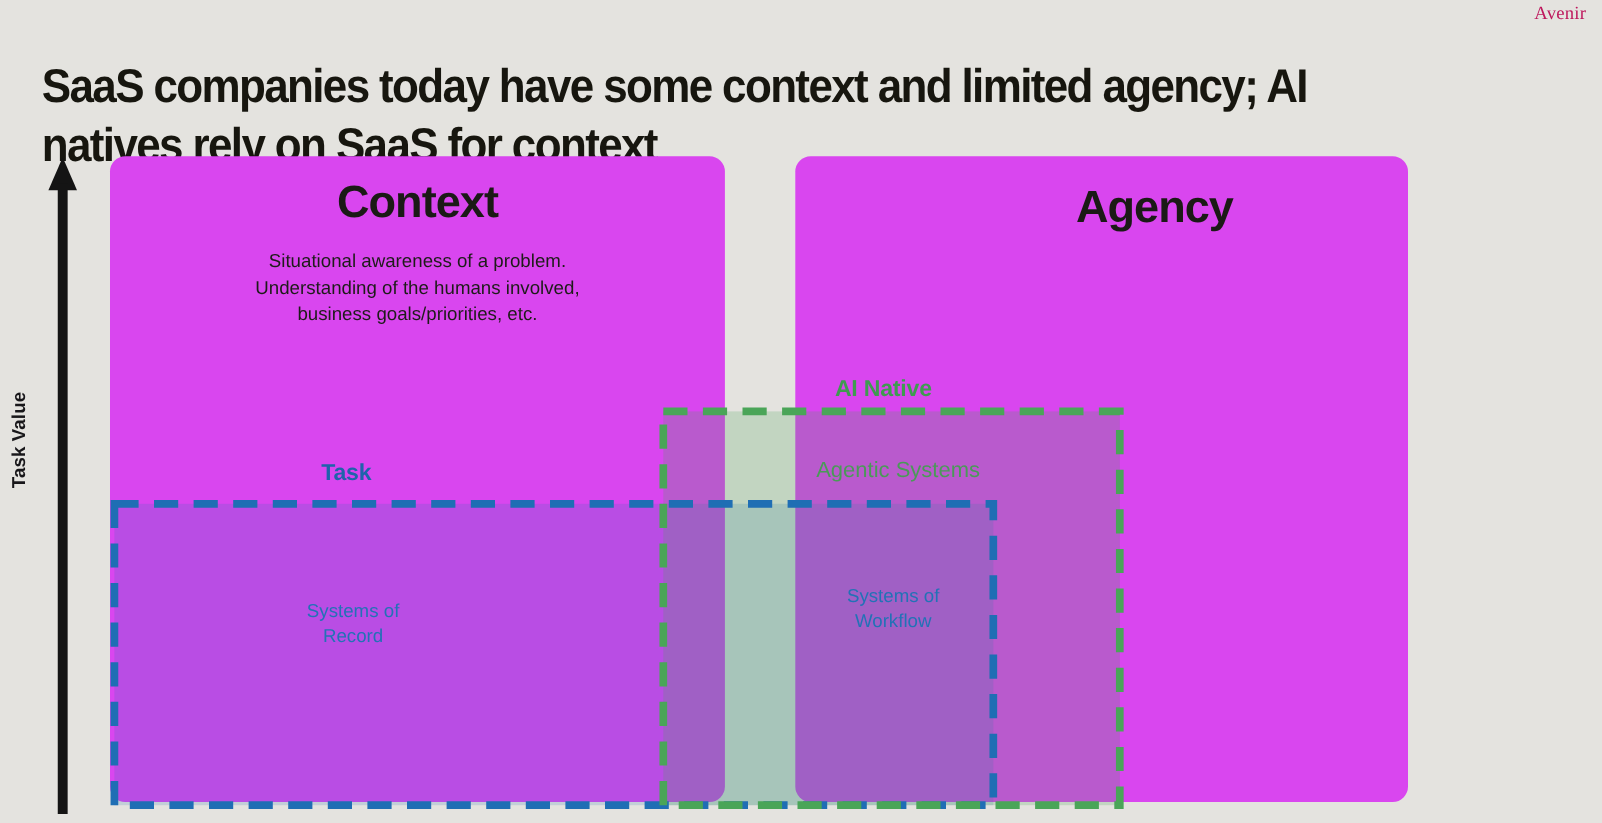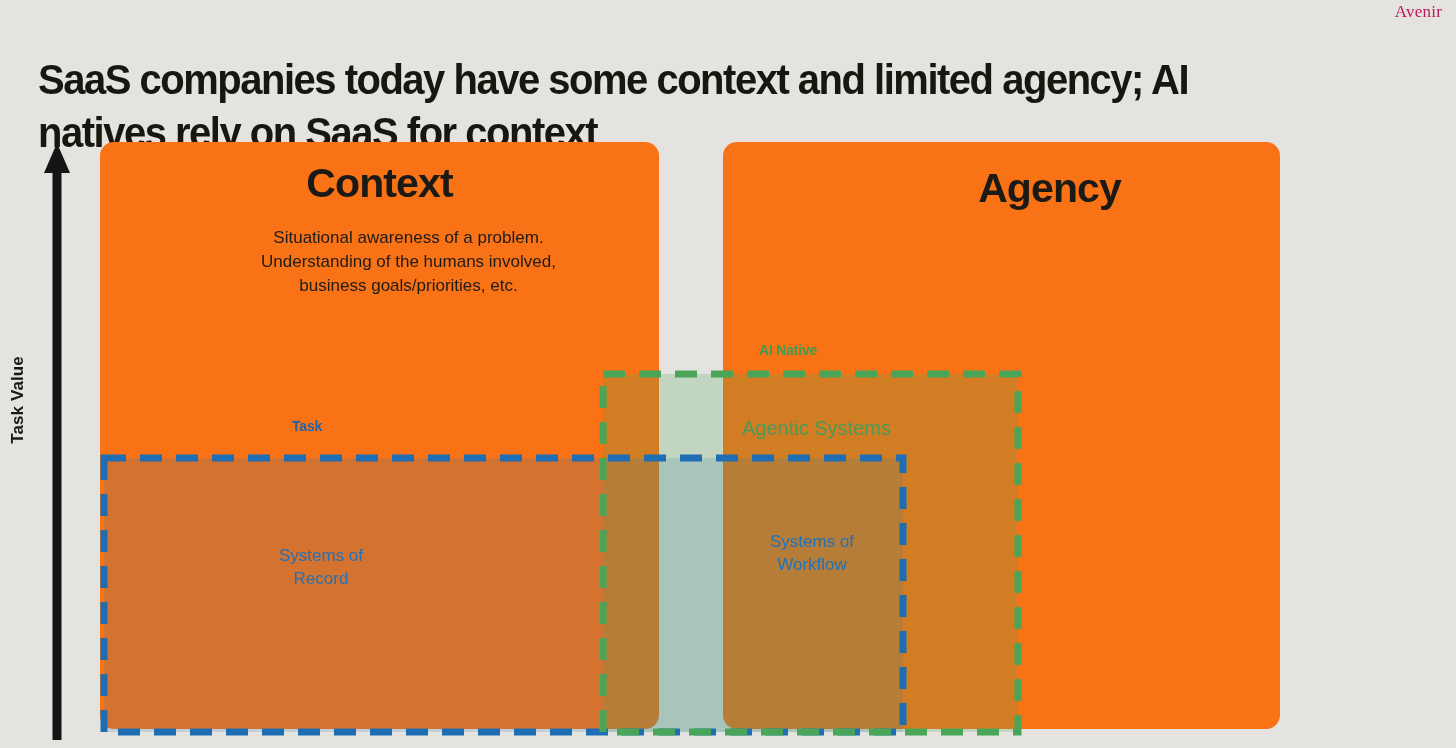--- a/index.html
+++ b/index.html
@@ -60,21 +60,21 @@
     transform: rotate(-90deg);
     font-size: 17px;
     font-weight: 700;
     color: #18171a;
     letter-spacing: 0.1px;
   }
 
   
   .card {
     position: absolute;
-    background: #f97316;
+    background: #d946ef;
     border-radius: 14px;
     top: 142px;
     height: 587px;
   }
   #card-context { left: 100px;  width: 559px; }
   #card-agency  { left: 723px;  width: 557px; }
 
   .card-title {
     position: absolute;
     left: 0;
@@ -91,37 +91,37 @@
   .card-desc {
     position: absolute;
     left: 0;
     width: 100%;
     text-align: center;
     font-size: 17px;
     line-height: 1.42;
     color: #1d1c18;
     white-space: pre-line;
   }
-  #card-context .card-desc { top: 84px; padding-left: 29px; }
+  #card-context .card-desc { top: 84px; }
   #card-agency  .card-desc { top: 88px; }
 
   
   #regions {
     position: absolute;
     left: 0; top: 0;
     width: 1456px;
     height: 748px;
     pointer-events: none;
   }
 
   
   .region-label {
     position: absolute;
     font-weight: 700;
-    font-size: 14px;
+    font-size: 21px;
     letter-spacing: -0.2px;
   }
   #label-saas      { left: 292px; top: 418px; color: #1f63ab; }
   #label-ainative  { left: 759px; top: 342px; color: #3f9b50; }
 
   .region-inner {
     position: absolute;
     text-align: center;
     font-size: 17px;
     line-height: 1.35;

